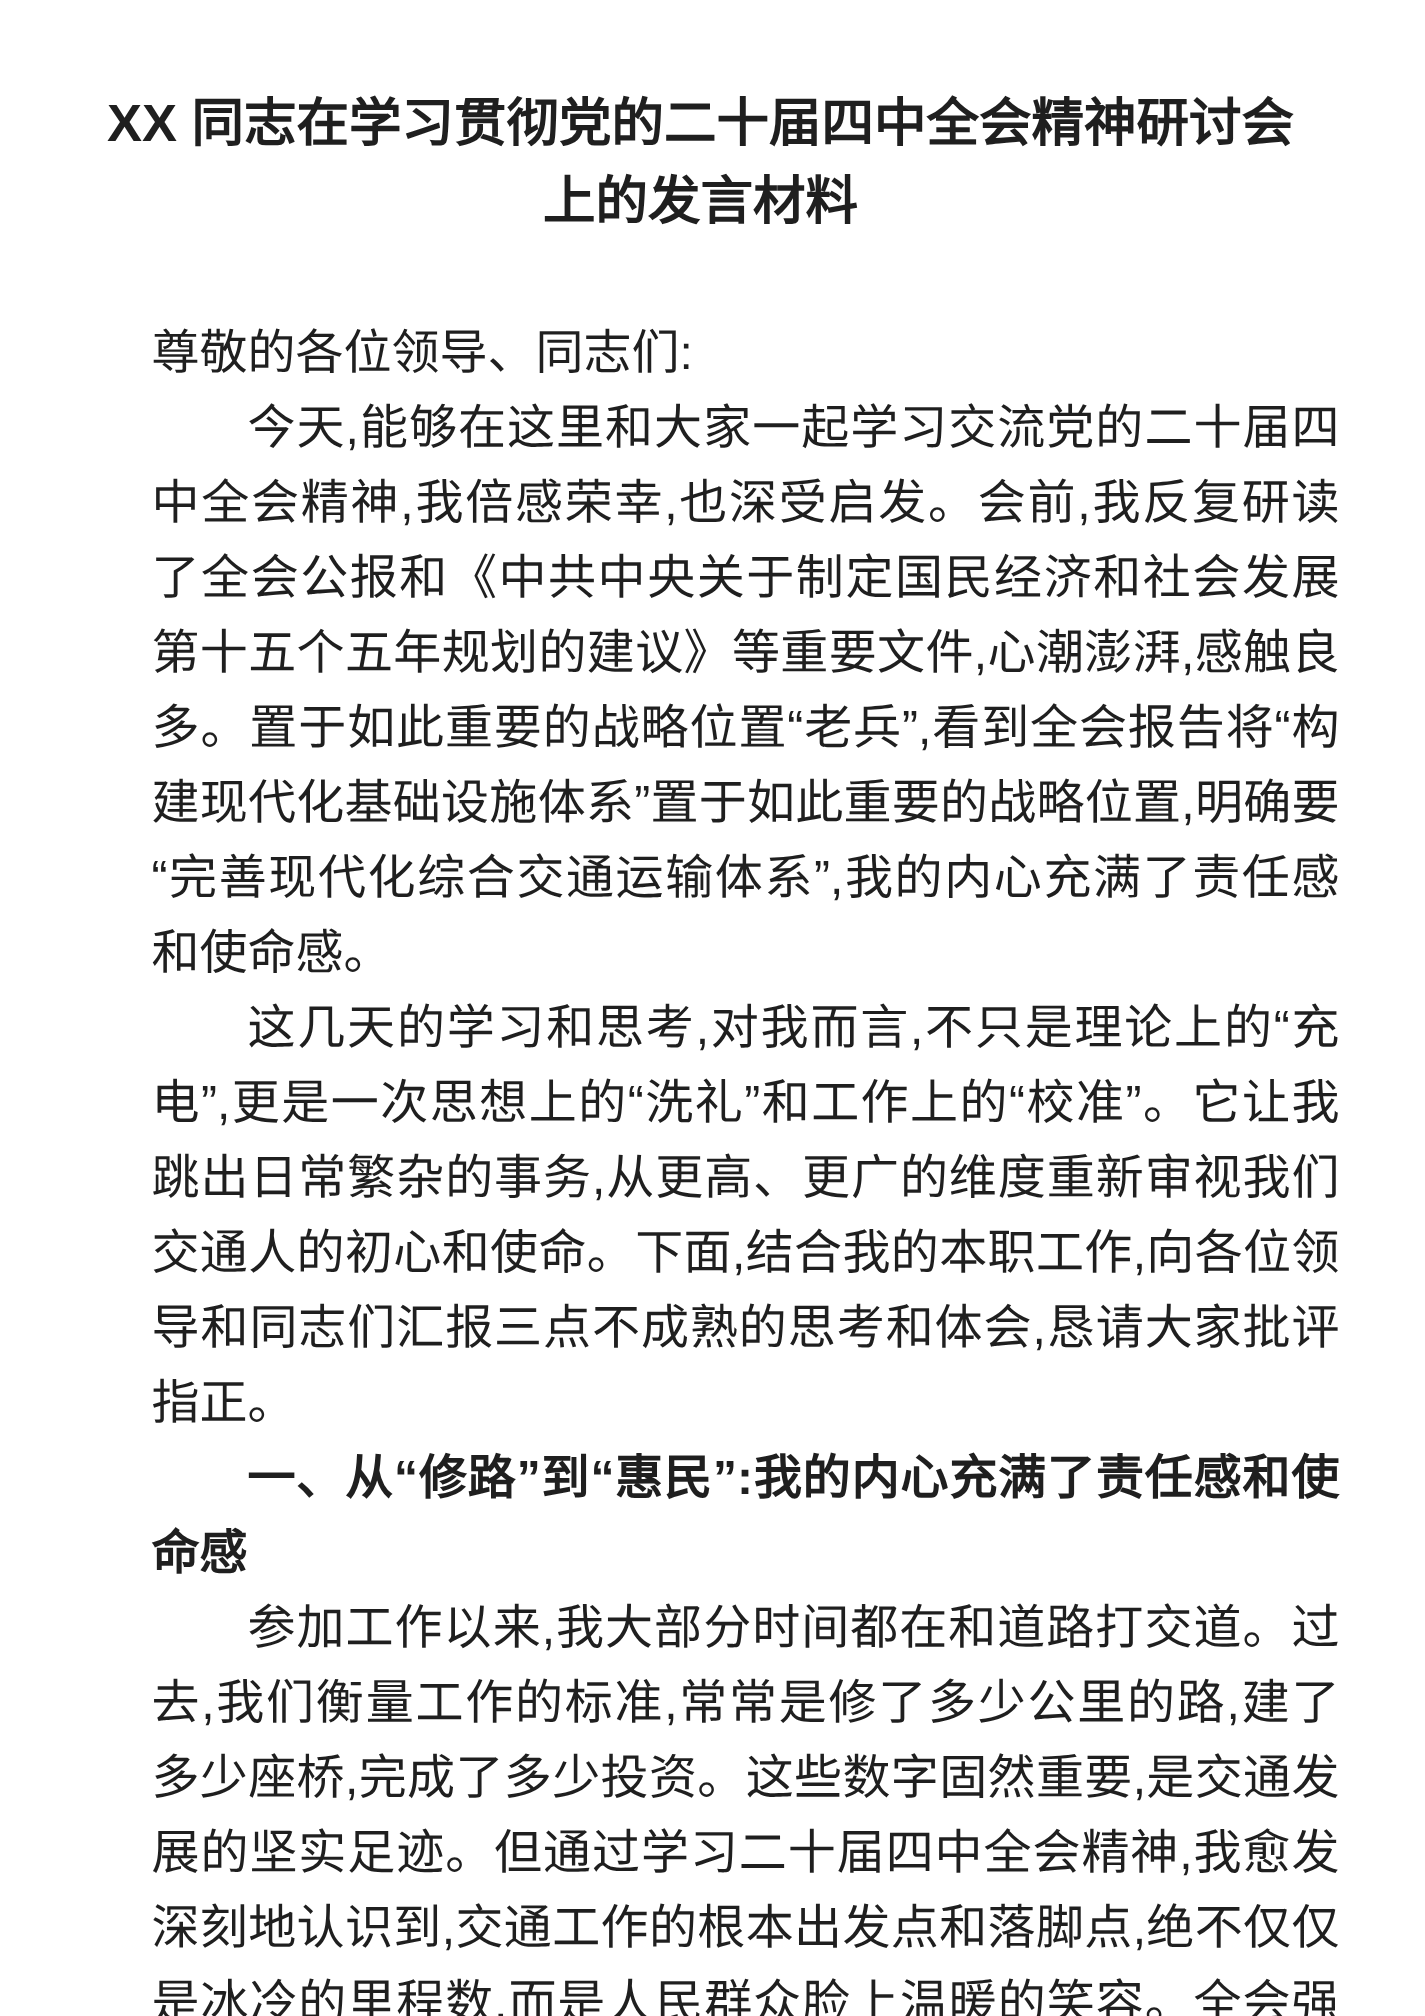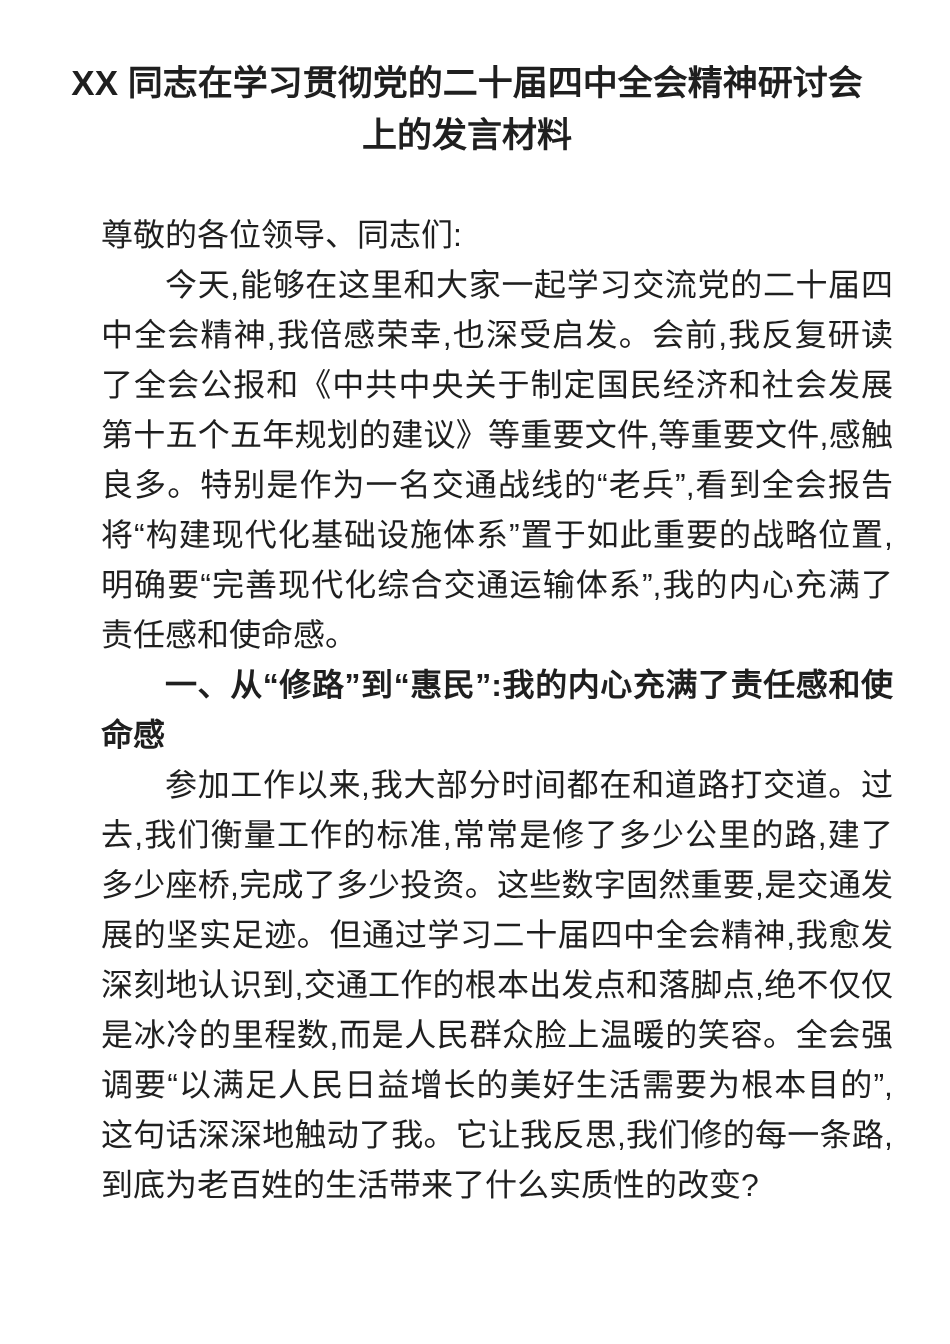--- a/index.html
+++ b/index.html
@@ -44,17 +44,18 @@
     font-weight: 700;
   }
 </style>
 </head>
 <body>
 
 <div class="page">
   <h1 class="doc-title">XX 同志在学习贯彻党的二十届四中全会精神研讨会上的发言材料</h1>
   <div class="doc-body">
       <p class="para">尊敬的各位领导、同志们:</p>
-      <p class="para indent">今天,能够在这里和大家一起学习交流党的二十届四中全会精神,我倍感荣幸,也深受启发。会前,我反复研读了全会公报和《中共中央关于制定国民经济和社会发展第十五个五年规划的建议》等重要文件,等重要文件,感触良多。特别是作为一名交通战线的“老兵”,看到全会报告将“构建现代化基础设施体系”置于如此重要的战略位置,明确要“完善现代化综合交通运输体系”,我的内心充满了责任感和使命感。</p>
+      <p class="para indent">今天,能够在这里和大家一起学习交流党的二十届四中全会精神,我倍感荣幸,也深受启发。会前,我反复研读了全会公报和《中共中央关于制定国民经济和社会发展第十五个五年规划的建议》等重要文件,心潮澎湃,感触良多。置于如此重要的战略位置“老兵”,看到全会报告将“构建现代化基础设施体系”置于如此重要的战略位置,明确要“完善现代化综合交通运输体系”,我的内心充满了责任感和使命感。</p>
+      <p class="para indent">这几天的学习和思考,对我而言,不只是理论上的“充电”,更是一次思想上的“洗礼”和工作上的“校准”。它让我跳出日常繁杂的事务,从更高、更广的维度重新审视我们交通人的初心和使命。下面,结合我的本职工作,向各位领导和同志们汇报三点不成熟的思考和体会,恳请大家批评指正。</p>
       <p class="para indent bold">一、从“修路”到“惠民”:我的内心充满了责任感和使命感</p>
       <p class="para indent">参加工作以来,我大部分时间都在和道路打交道。过去,我们衡量工作的标准,常常是修了多少公里的路,建了多少座桥,完成了多少投资。这些数字固然重要,是交通发展的坚实足迹。但通过学习二十届四中全会精神,我愈发深刻地认识到,交通工作的根本出发点和落脚点,绝不仅仅是冰冷的里程数,而是人民群众脸上温暖的笑容。全会强调要“以满足人民日益增长的美好生活需要为根本目的”,这句话深深地触动了我。它让我反思,我们修的每一条路,到底为老百姓的生活带来了什么实质性的改变?</p>
     </div>
 </div>
 
 </body></html>

